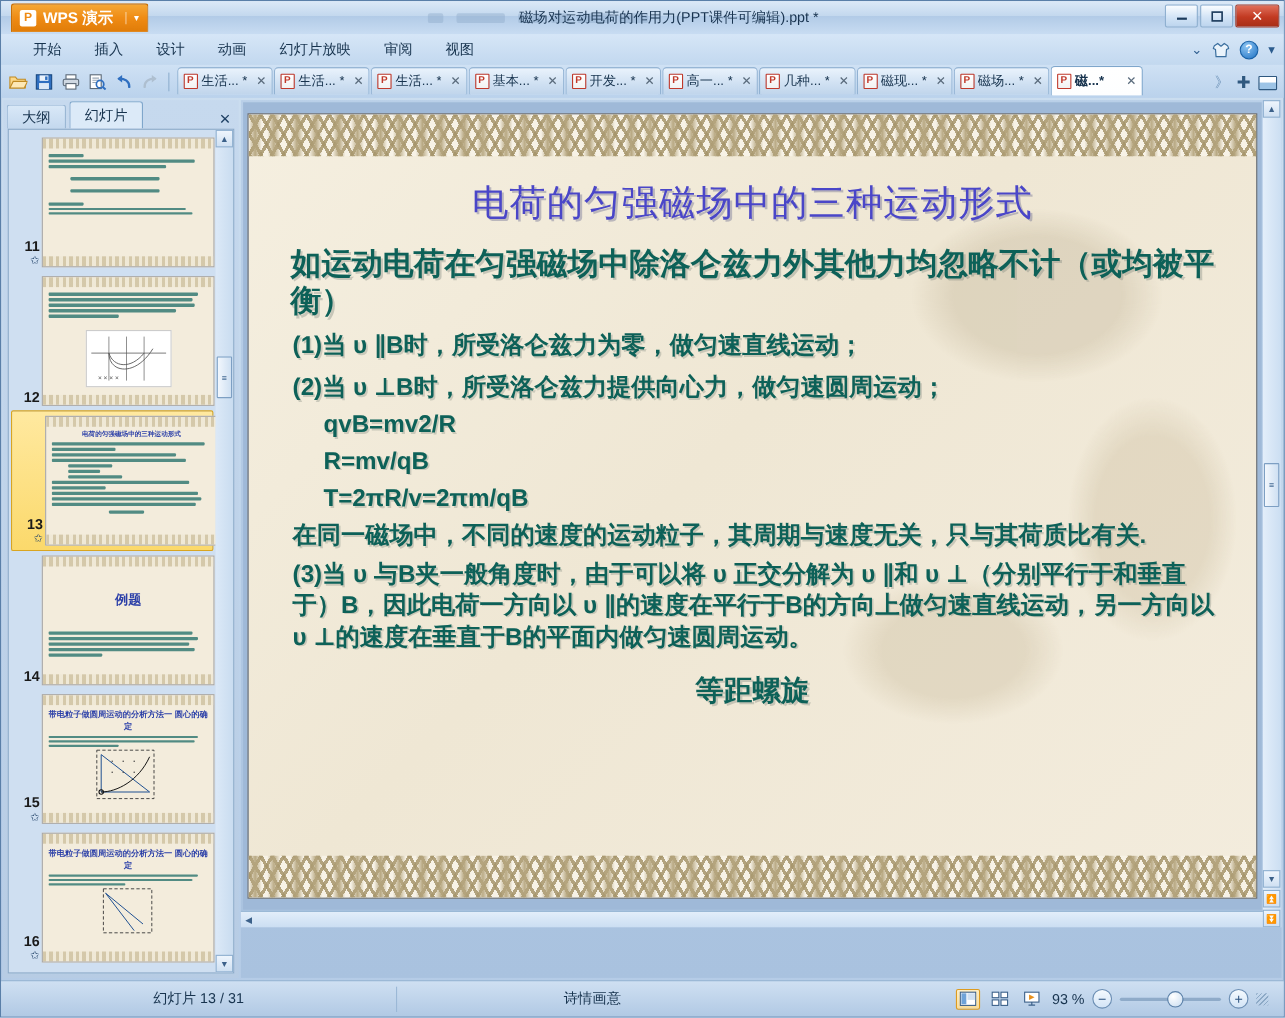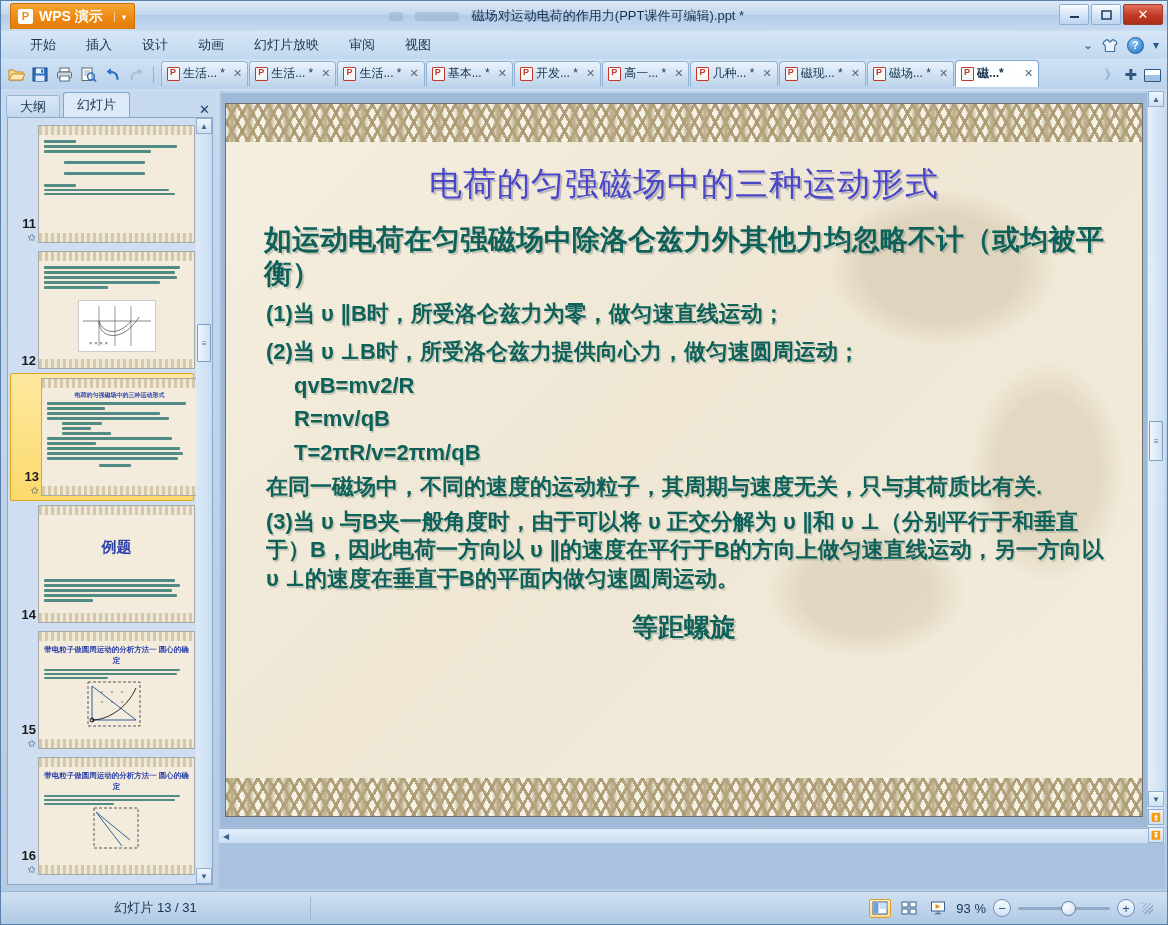--- a/index.html
+++ b/index.html
@@ -205,21 +205,21 @@
            background:linear-gradient(#c3d7ed,#b5cae3); padding:8px 0 0 8px;
            font-size:14px; color:#122c46; }
 
   
   .statusbar { position:absolute; left:0; right:0; bottom:0; height:33px;
                background:linear-gradient(#cfe0f2,#b1c9e4);
                border-top:1px solid #9ab7d4;
                display:flex; align-items:center; font-size:13px; color:#17334e; }
   .sb-cell { height:23px; display:flex; align-items:center;
              justify-content:center; }
-  .sb-pg { width:310px; border-right:1px solid #9bb8d6; }
+  .sb-pg { width:360px; border-right:1px solid #9bb8d6; }
   .sb-theme { width:355px; }
   .sb-right { margin-left:auto; display:flex; align-items:center;
               gap:7px; padding-right:14px; }
   .viewbtn { width:22px; height:19px; display:flex; align-items:center;
              justify-content:center; border-radius:2px; }
   .viewbtn.on { border:1px solid #dd9b20;
                 background:linear-gradient(#fdeec6,#f9dc98); }
   .zsign { width:18px; height:18px; border-radius:50%;
            border:1px solid #6d8fb4; color:#2d5480; font-size:13px;
            display:flex; align-items:center; justify-content:center;
@@ -489,21 +489,21 @@
         </div>
 
         <div class="thumbrow">
           <div class="tnum">
             <span>14</span>
           </div>
           <div class="thumb">
             <div class="bandtop"></div>
             <div class="bandbot"></div>
             <div class="tbody">
-              <div class="ttitle" style="font-size:15px;margin-top:18px;margin-bottom:20px">例题</div>
+              <div class="ttitle" style="font-size:12px;margin-top:18px;margin-bottom:20px">例题</div>
               <div class="tline" style="width:90%"></div>
               <div class="tline" style="width:94%"></div>
               <div class="tline" style="width:88%"></div>
               <div class="tline" style="width:92%"></div>
               <div class="tline" style="width:34%"></div>
             </div>
           </div>
         </div>
 
         <div class="thumbrow">
@@ -610,20 +610,21 @@
     </div>
 
     <div class="h-scroll">
       <span style="font-size:8px;color:#3c618a;padding-left:4px">◀</span>
     </div>
 
   </div>
 
   <div class="statusbar">
     <div class="sb-cell sb-pg">幻灯片 13 / 31</div>
+    <div class="sb-cell sb-theme">诗情画意</div>
 
     <div class="sb-right">
       <div class="viewbtn on">
         <svg width="16" height="14" viewBox="0 0 16 14">
           <rect x="1" y="1" width="14" height="12" fill="#fff" stroke="#3c618a"></rect>
           <rect x="2" y="2" width="4.5" height="10" fill="#6fa3d8"></rect>
           <rect x="7.5" y="2" width="7" height="6" fill="#cfe0f2"></rect>
         </svg>
       </div>
       <div class="viewbtn">

